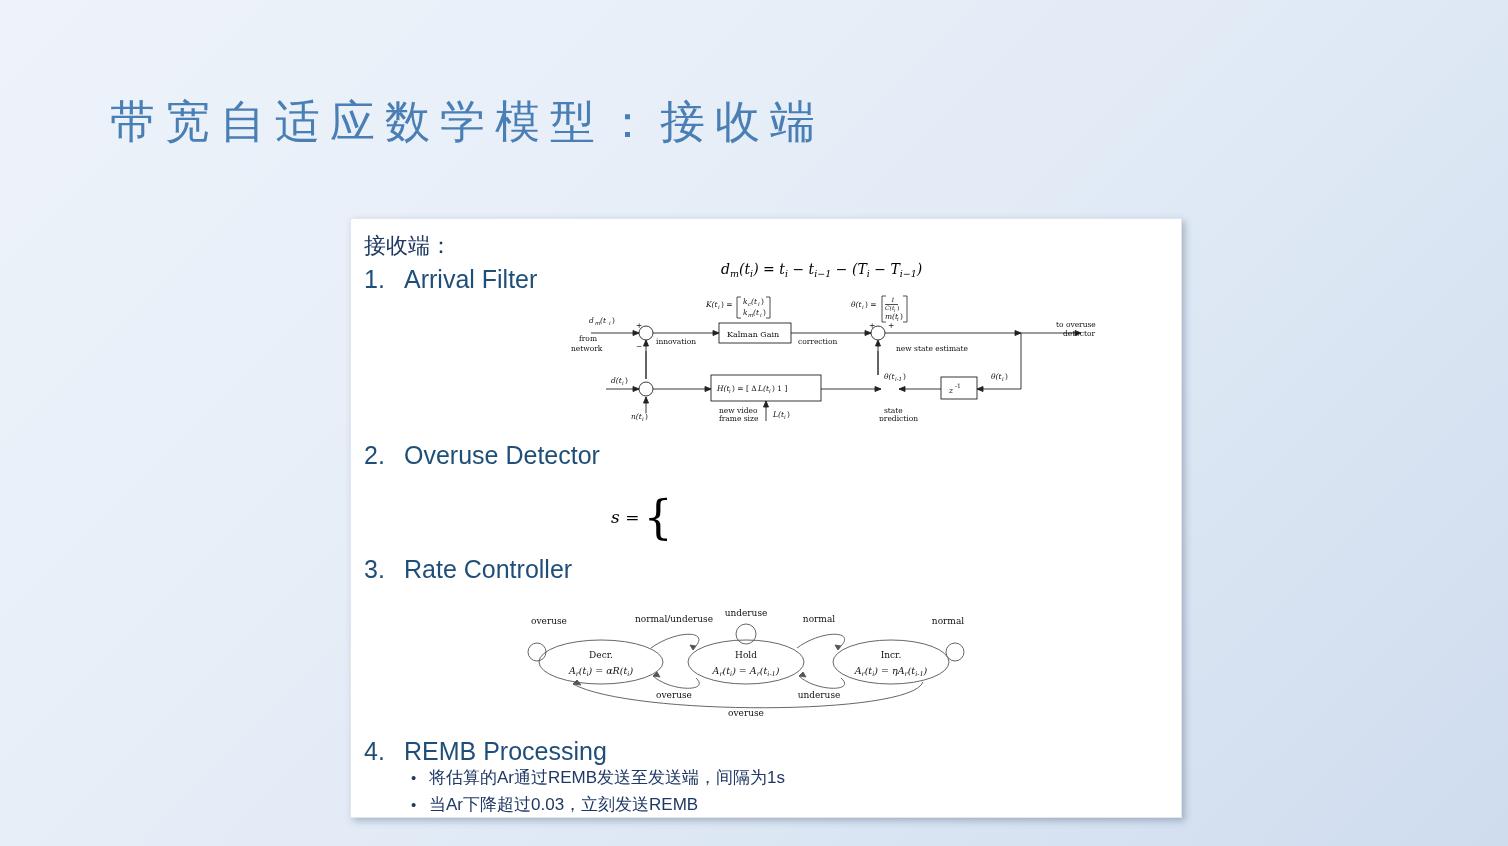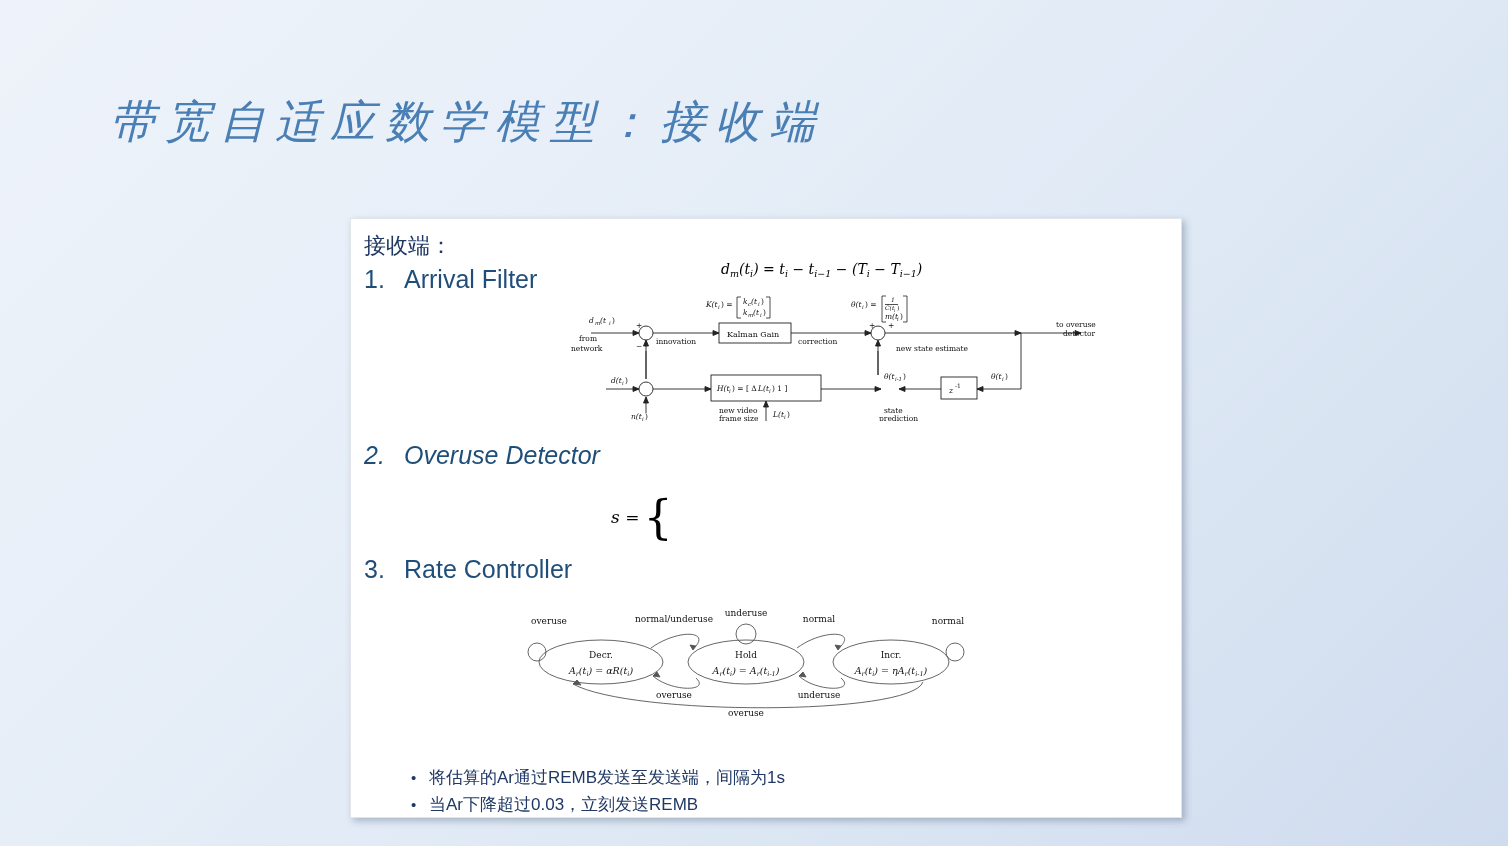--- a/index.html
+++ b/index.html
@@ -21,21 +21,20 @@
   .slide-title {
     position: absolute;
     left: 110px;
     top: 92px;
     font-size: 45px;
     letter-spacing: 10px;
     color: #4a7fb5;
     font-family: "DejaVu Serif", serif;
     font-weight: normal;
     white-space: nowrap;
-    font-style: italic;
   }
   .content-card {
     position: absolute;
     left: 350px;
     top: 218px;
     width: 832px;
     height: 600px;
     background: #ffffff;
     box-shadow: 3px 3px 7px rgba(60,80,110,0.35);
     border: 1px solid #e2e6ea;
@@ -56,21 +55,21 @@
   .numbered {
     position: absolute;
     color: #1f4e79;
     font-size: 25px;
   }
   .num-idx {
     display: inline-block;
     width: 40px;
   }
   .item1 { left: 13px; top: 46px; }
-  .item2 { left: 13px; top: 222px; font-style: italic; }
+  .item2 { left: 13px; top: 222px; }
   .item3 { left: 13px; top: 336px; }
   .item4 { left: 13px; top: 518px; }
 
   .sub-note {
     position: absolute;
     left: 57px;
     top: 258px;
     font-size: 17px;
     color: #1f3864;
   }
@@ -355,20 +354,23 @@
             <text x="380" y="54">Incr.</text>
           </g>
           <g font-family="DejaVu Serif, serif" font-size="9.5" fill="#111" text-anchor="middle" font-style="italic">
             <text x="90" y="70">A<tspan font-size="6.5" dy="2">r</tspan><tspan dy="-2">(t</tspan><tspan font-size="6.5" dy="2">i</tspan><tspan dy="-2">) = αR(t</tspan><tspan font-size="6.5" dy="2">i</tspan><tspan dy="-2">)</tspan></text>
             <text x="235" y="70">A<tspan font-size="6.5" dy="2">r</tspan><tspan dy="-2">(t</tspan><tspan font-size="6.5" dy="2">i</tspan><tspan dy="-2">) = A</tspan><tspan font-size="6.5" dy="2">r</tspan><tspan dy="-2">(t</tspan><tspan font-size="6.5" dy="2">i-1</tspan><tspan dy="-2">)</tspan></text>
             <text x="380" y="70">A<tspan font-size="6.5" dy="2">r</tspan><tspan dy="-2">(t</tspan><tspan font-size="6.5" dy="2">i</tspan><tspan dy="-2">) = ηA</tspan><tspan font-size="6.5" dy="2">r</tspan><tspan dy="-2">(t</tspan><tspan font-size="6.5" dy="2">i-1</tspan><tspan dy="-2">)</tspan></text>
           </g>
         </svg>
       </div>
 
+      <div class="numbered item4">
+        <span class="num-idx">4.</span><span>REMB Processing</span>
+      </div>
 
       <div class="bullets">
         <div class="b-row">
           <span class="dot">•</span>
           <span class="b-text">将估算的Ar通过REMB发送至发送端，间隔为1s</span>
         </div>
         <div class="b-row">
           <span class="dot">•</span>
           <span class="b-text">当Ar下降超过0.03，立刻发送REMB</span>
         </div>

